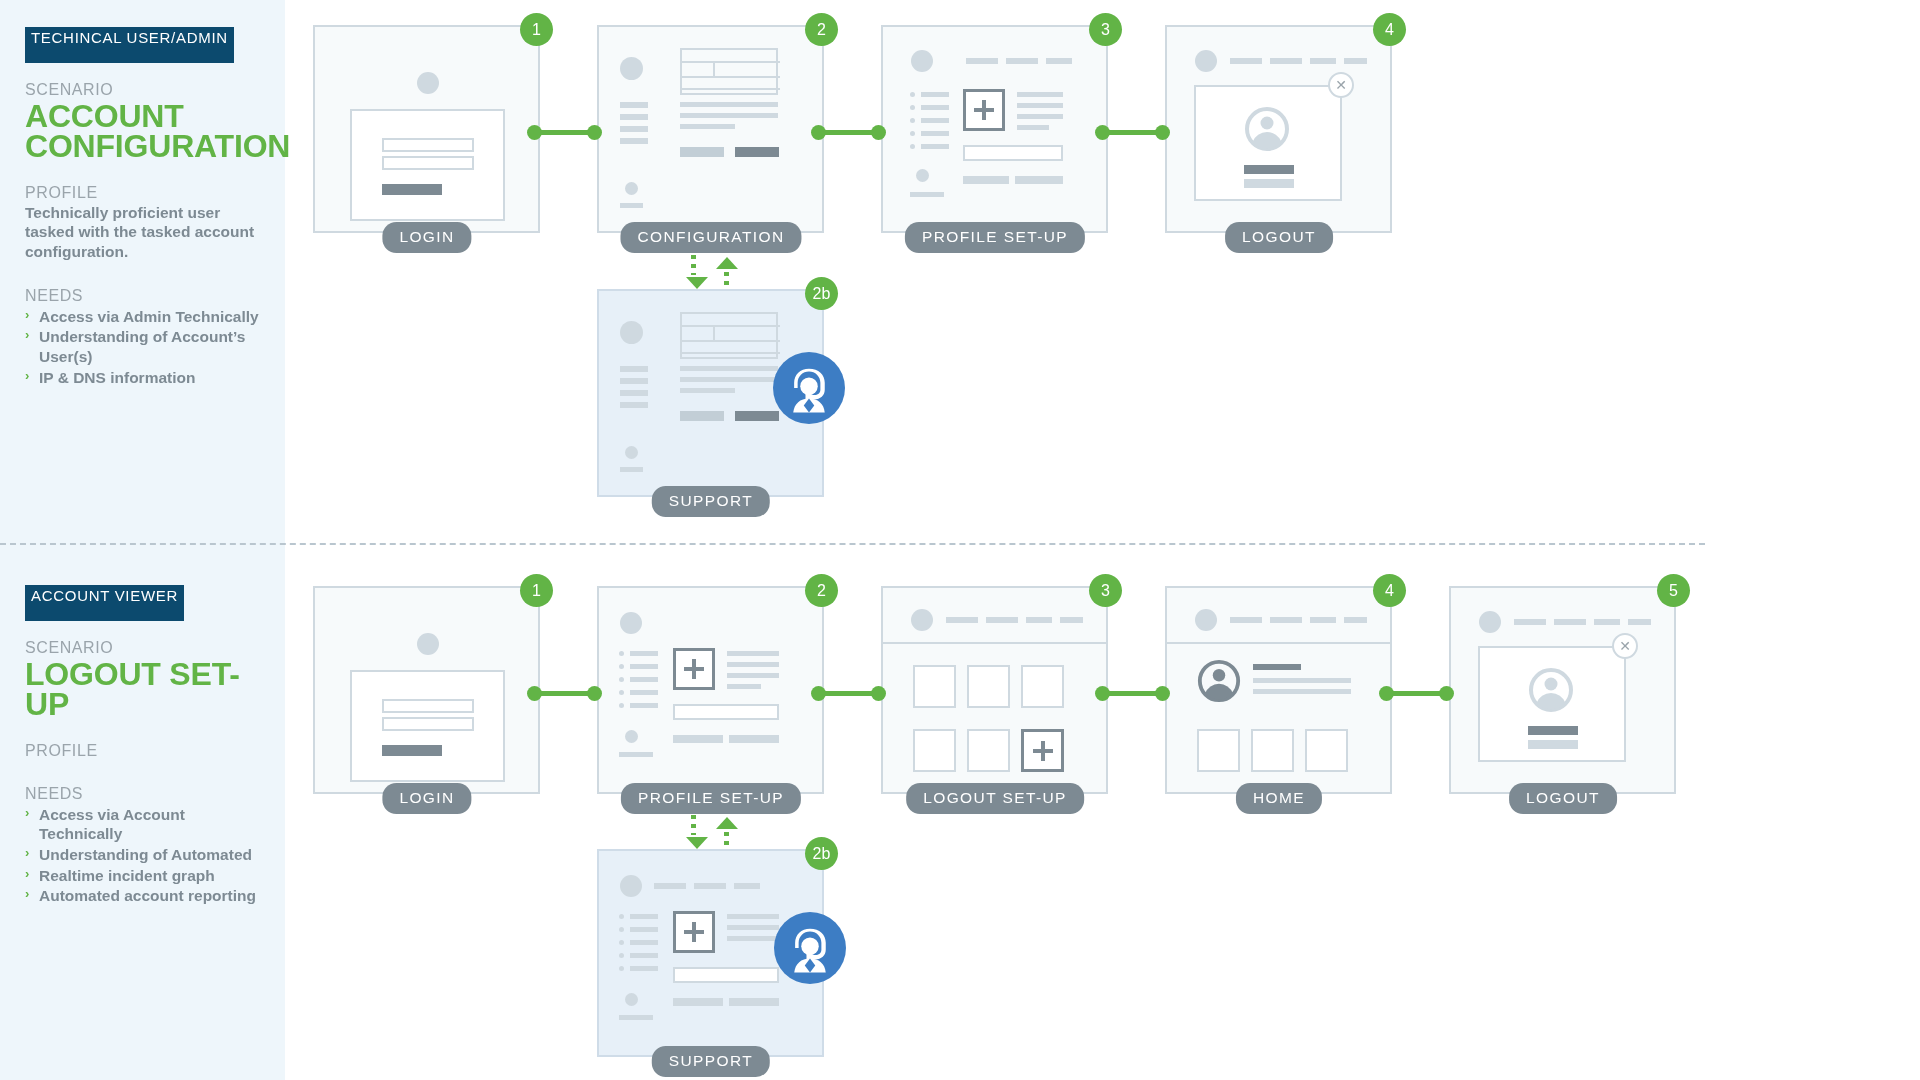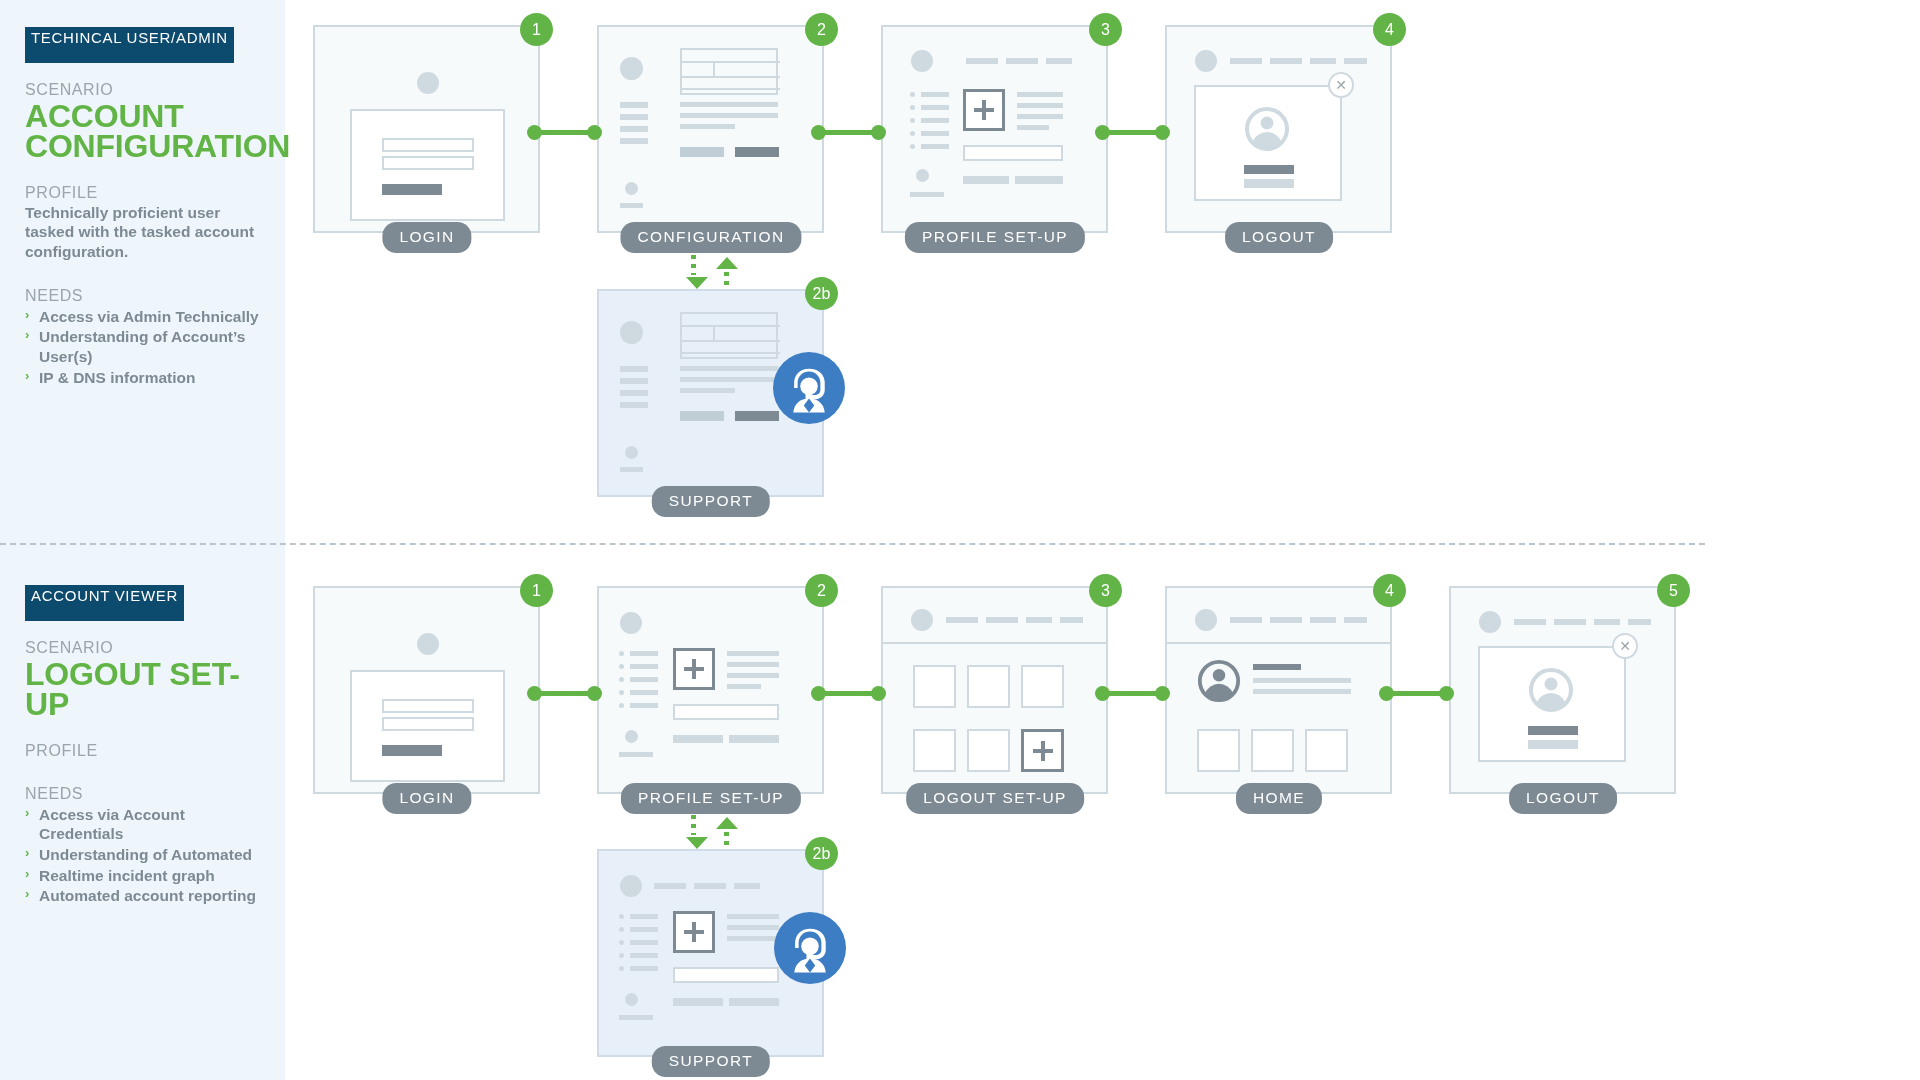--- a/index.html
+++ b/index.html
@@ -204,21 +204,21 @@
 
     <div class="sb-block" style="top:585px;">
       <div class="sb-tag">ACCOUNT VIEWER</div>
       <div class="sb-kicker">SCENARIO</div>
       <div class="sb-title">
         <div>LOGOUT SET-UP</div>
       </div>
       <div class="sb-sub">PROFILE</div>
       <div class="sb-needs-label">NEEDS</div>
       <ul class="sb-needs">
-        <li><span class="chev">›</span><span>Access via Account Credentials</span></li>
+        <li><span class="chev">›</span><span>Access via Account Technically</span></li>
         <li><span class="chev">›</span><span>Understanding of Automated</span></li>
         <li><span class="chev">›</span><span>Realtime incident graph</span></li>
         <li><span class="chev">›</span><span>Automated account reporting</span></li>
       </ul>
     </div>
   </div>
 
   <div class="row-divider"></div>
 
   <div class="card" style="left:313px; top:25px; width:227px; height:208px;">

